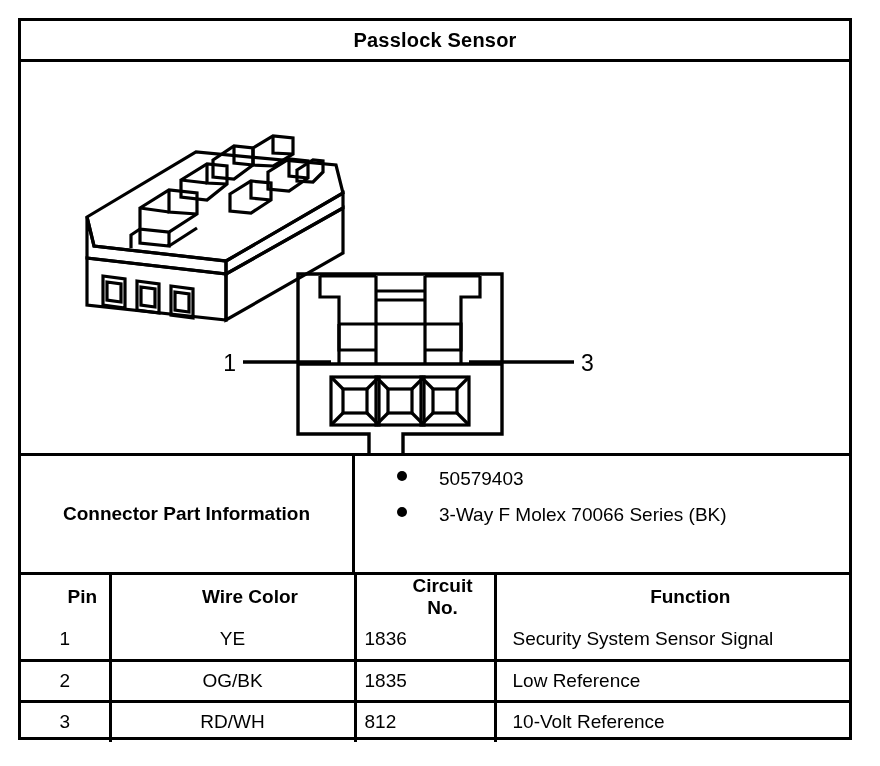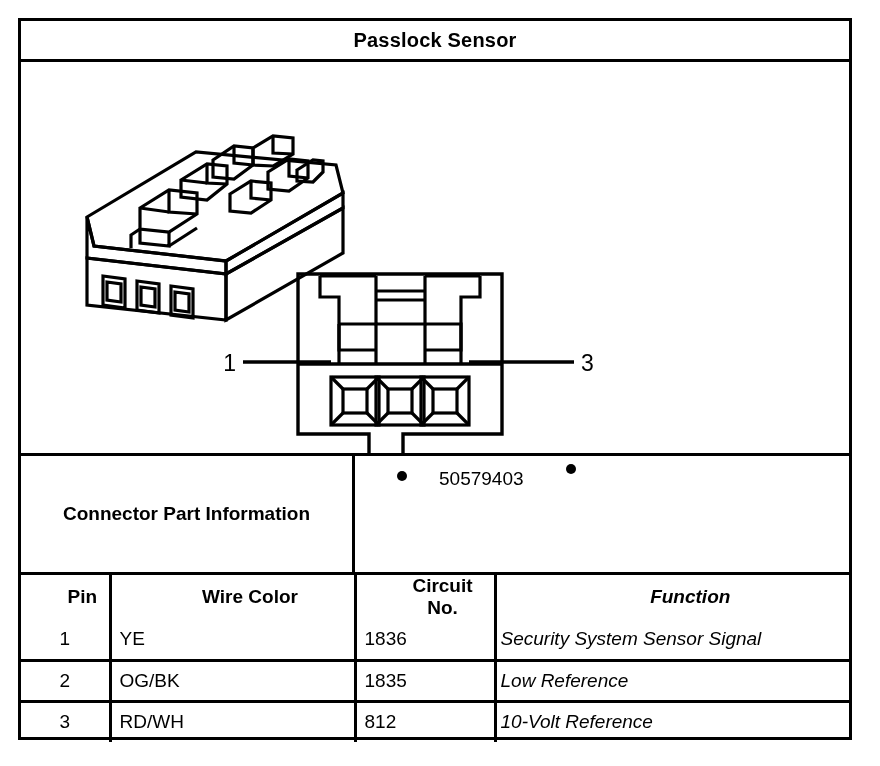--- a/index.html
+++ b/index.html
@@ -84,21 +84,21 @@
     padding: 0 9px;
   }
   #cpi-label-cell .cpi-label-text {
     font-size: 19px;
     font-weight: bold;
     text-align: center;
   }
   #cpi-values-cell {
     flex: 1;
     display: flex;
-    flex-direction: row;
+    flex-direction: column;
     justify-content: flex-start;
     padding-top: 12px;
     box-sizing: border-box;
     border-radius: 17px;
   }
   .cpi-bullet-line {
     display: flex;
     align-items: baseline;
     height: 36px;
   }
@@ -141,24 +141,24 @@
   }
   #pin-table td:last-child {
     border-right: none;
   }
   #pin-table thead td {
     font-weight: bold;
     text-align: center;
     padding-left: 43px;
   }
   .col-pin      { width: 89px;  text-align: center; }
-  .col-wire     { width: 245px; text-align: left; }
+  .col-wire     { width: 245px; text-align: center; }
   .col-circuit  { width: 140px; text-align: left; }
-  .col-function { width: 354px; text-align: left; font-style: italic; }
-  #pin-table tbody td.col-function { padding-left: 4px; }
+  .col-function { width: 354px; text-align: left; }
+  #pin-table tbody td.col-function { padding-left: 16px; }
 </style>
 </head>
 <body>
 
 <div id="sheet">
 
   <div id="title-row">
     <span class="title-text">Passlock Sensor</span>
   </div>
 
@@ -273,20 +273,21 @@
     <div id="cpi-label-cell">
       <span class="cpi-label-text">Connector Part Information</span>
     </div>
     <div id="cpi-values-cell">
       <div class="cpi-bullet-line">
         <span class="cpi-bullet-dot"></span>
         <span class="cpi-bullet-text">50579403</span>
       </div>
       <div class="cpi-bullet-line">
         <span class="cpi-bullet-dot"></span>
+        <span class="cpi-bullet-text">3-Way F Molex 70066 Series (BK)</span>
       </div>
     </div>
   </div>
 
   <table id="pin-table">
     <thead>
       <tr>
         <td class="col-pin">Pin</td>
         <td class="col-wire">Wire Color</td>
         <td class="col-circuit">Circuit No.</td>

